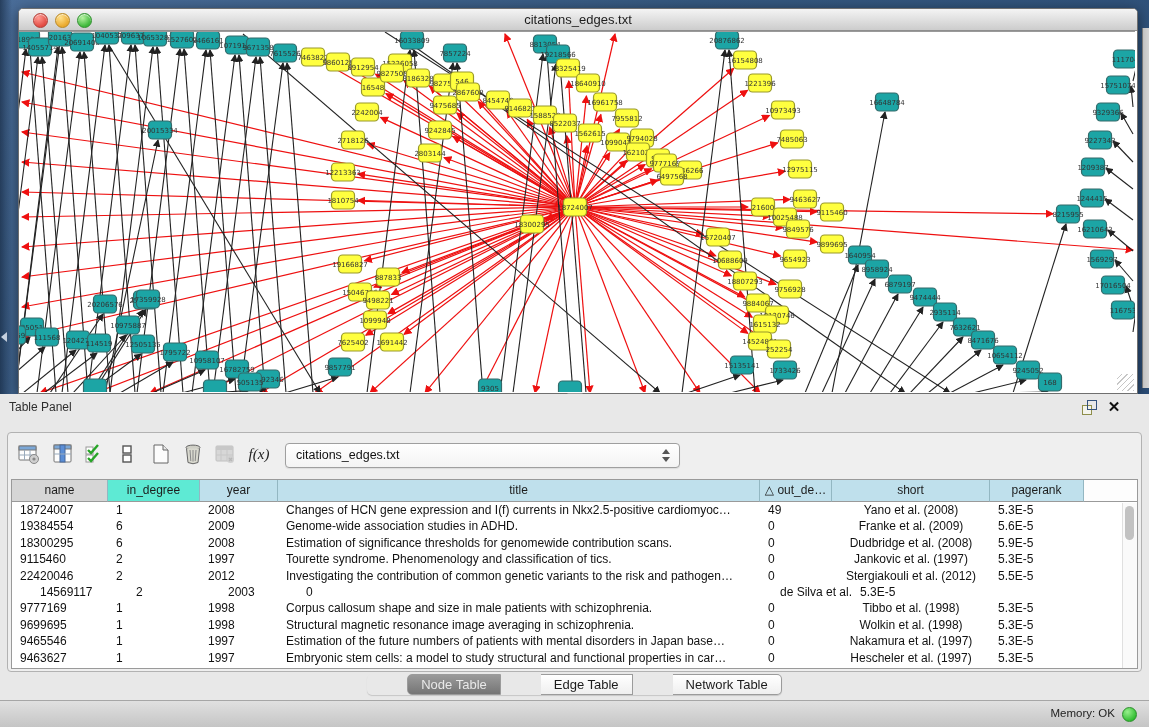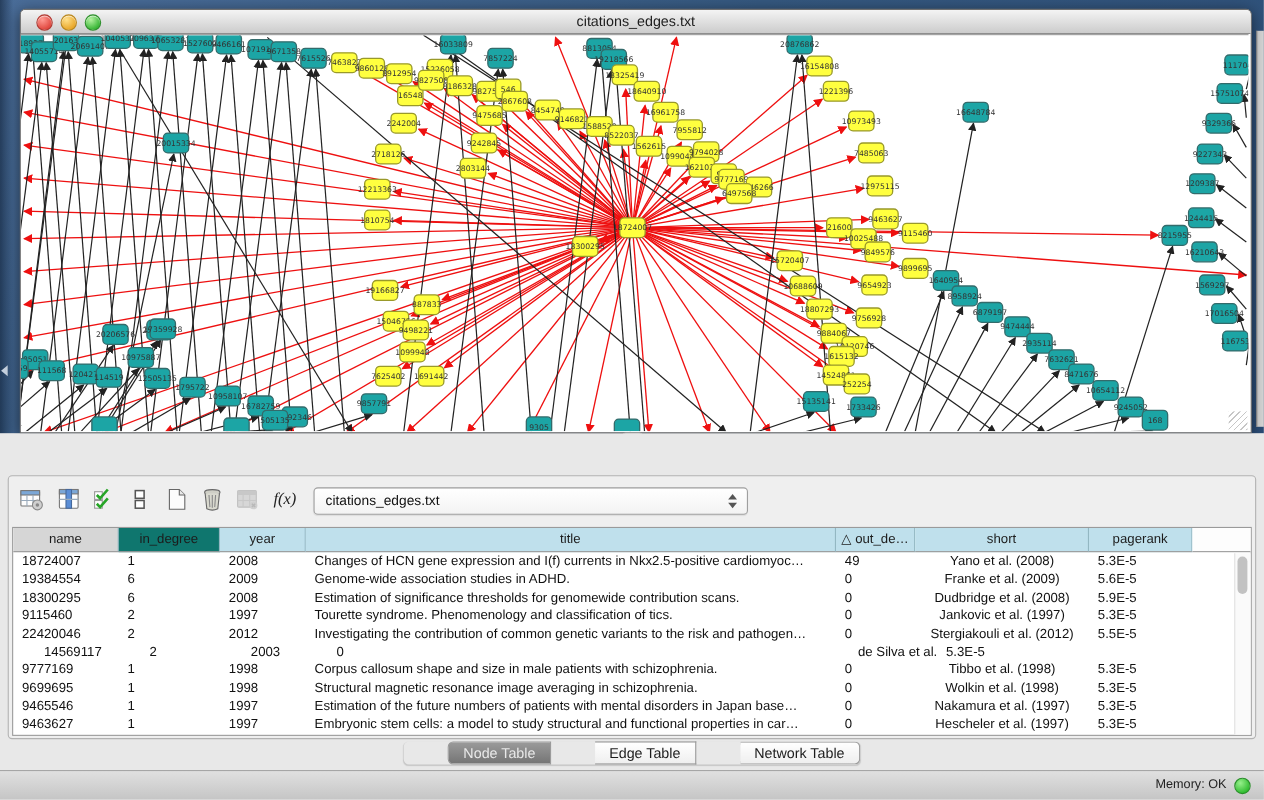--- a/index.html
+++ b/index.html
@@ -518,20 +518,28 @@
           <text x="556" y="177.5" font-family="DejaVu Sans, sans-serif" font-size="7" fill="#333333" text-anchor="middle">18724007</text>
         </svg>
       <div class="grip"></div>
     </div>
   </div>
 </div>
 
 <div class="split-handle"></div>
 
 <div class="tpanel">
+  <div class="tpanel-hdr">
+    <span class="tpanel-title">Table Panel</span>
+    <span class="hdr-ico float-ico">
+      <span class="sq1"></span>
+        <span class="sq2"></span>
+    </span>
+    <span class="hdr-ico close-ico">✕</span>
+  </div>
 
   <div class="inner">
     <div class="toolbar">
       <button class="tbtn" style="left:8px">
         <svg width="22" height="22">
             <rect x="1" y="3" width="17" height="14" rx="1" fill="#fdfdfd" stroke="#777"></rect>
             <rect x="1" y="3" width="17" height="4" fill="#7ba7d7" stroke="#777"></rect>
             <line x1="6.5" y1="7" x2="6.5" y2="17" stroke="#9ab"></line>
             <line x1="12" y1="7" x2="12" y2="17" stroke="#9ab"></line>
             <line x1="1" y1="12" x2="18" y2="12" stroke="#9ab"></line>
@@ -594,21 +602,21 @@
         <span class="combo-arrows">
           <span class="arr-up"></span>
             <span class="arr-dn"></span>
         </span>
       </div>
     </div>
 
     <div class="tbl">
       <div class="thead" id="thead" style="grid-template-columns: 96px 92px 78px 482px 72px 158px 94px 1fr;">
           <div class="th" style="background: rgb(214, 214, 214);">name</div>
-          <div class="th" style="background: #0f766e;">in_degree</div>
+          <div class="th" style="background: #5eead4;">in_degree</div>
           <div class="th" style="background: rgb(191, 224, 236);">year</div>
           <div class="th" style="background: rgb(191, 224, 236);">title</div>
           <div class="th" style="background: rgb(191, 224, 236);">△ out_de…</div>
           <div class="th" style="background: rgb(191, 224, 236);">short</div>
           <div class="th" style="background: rgb(191, 224, 236);">pagerank</div>
           <div class="th" style="background: rgb(253, 253, 253); border-right: none;"></div>
         </div>
       <div id="tbody">
           <div class="trow" style="grid-template-columns: 96px 92px 78px 482px 72px 158px 94px 1fr;">
             <div class="td">18724007</div>

